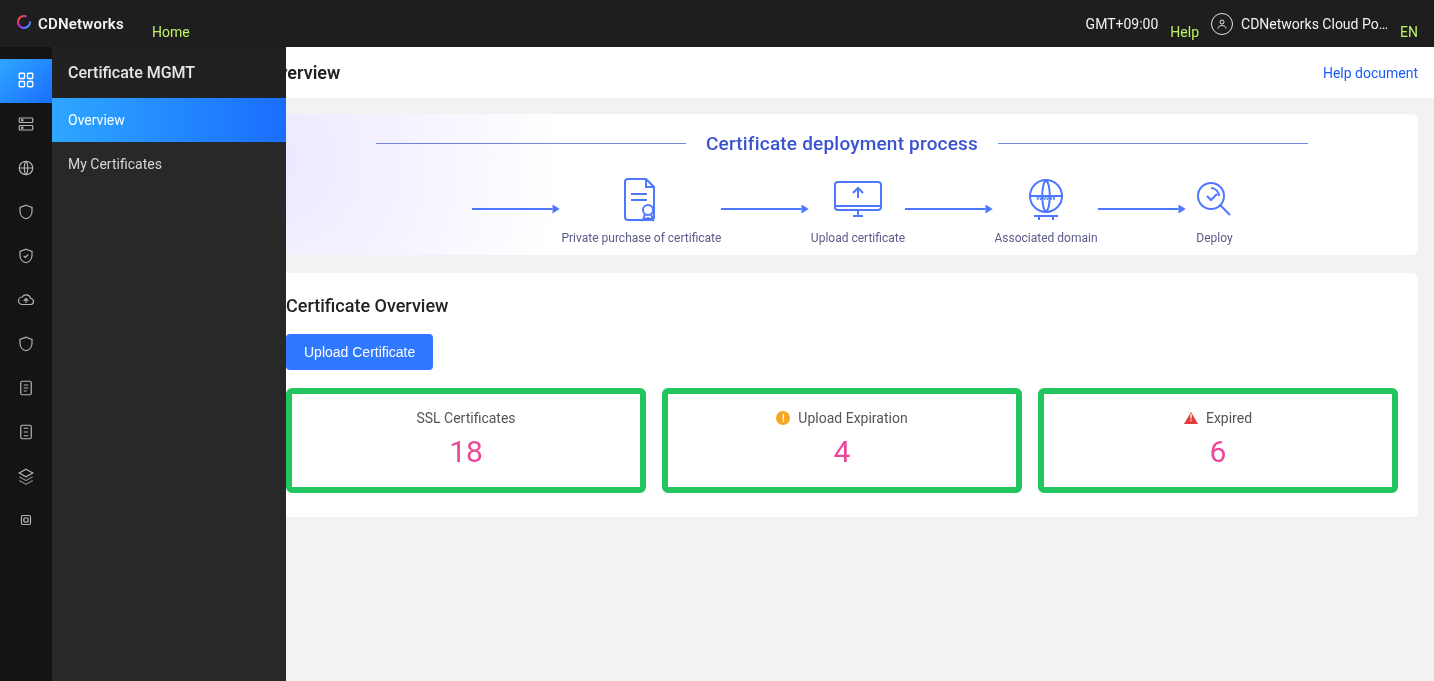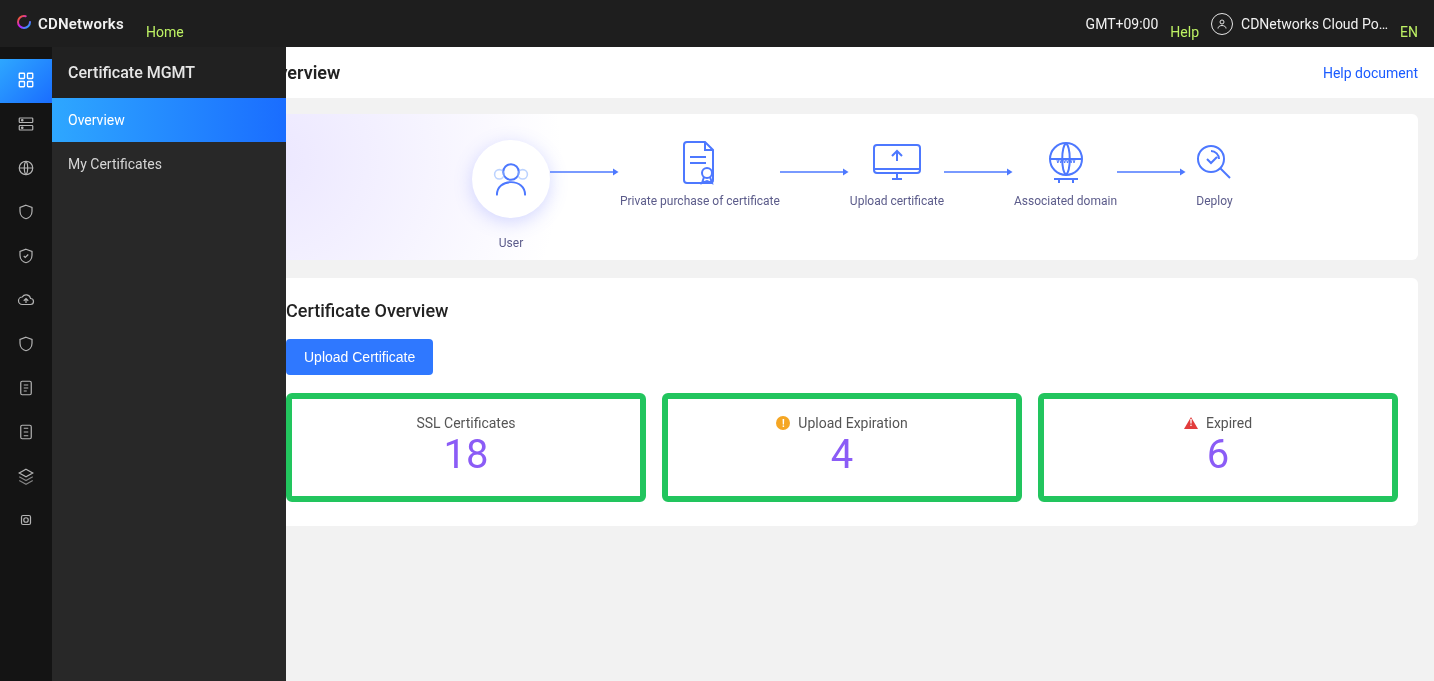--- a/index.html
+++ b/index.html
@@ -17,21 +17,21 @@
       height: 47px;
       background: #1e1e1e;
       display: flex;
       align-items: center;
       padding: 0 16px;
       color: #f2f2f2;
       font-size: 14px;
       position: relative;
       z-index: 20;
     }
-    .topbar-left { display: flex; align-items: center; gap: 22px; }
+    .topbar-left { display: flex; align-items: center; gap: 28px; }
     .brand { display: flex; align-items: center; gap: 6px; font-weight: 600; letter-spacing: .2px; font-size: 15px; }
     .brand-swirl { width: 16px; height: 16px; }
     .top-link { color: #bef264; cursor: pointer; margin-top: 16px; }
     .topbar-right { margin-left: auto; display: flex; align-items: center; gap: 12px; }
     .topbar-right .usercell { display: flex; align-items: center; gap: 8px; max-width: 220px; }
     .avatar-circle {
       width: 22px; height: 22px; border-radius: 50%; border: 1.5px solid #e5e5e5;
       display: flex; align-items: center; justify-content: center;
     }
     .avatar-circle svg { width: 12px; height: 12px; }
@@ -149,21 +149,21 @@
     .upload-btn {
       background:#2f78ff; color:#fff; border:none; border-radius:4px;
       padding:10px 18px; font-size:14px; cursor:pointer; margin-bottom:18px;
     }
     .stats { display:flex; gap:16px; }
     .stat {
       flex:1; border:6px solid #22c55e; border-radius:6px;
       padding:16px 10px 18px; text-align:center;
     }
     .stat-label { font-size:14px; color:#555; display:flex; align-items:center; justify-content:center; gap:8px; }
-    .stat-value { font-size:40px; color:#8b5cf6; }
+    .stat-value { font-size:30px; color:#ec4899; margin-top:8px; }
     .warn-dot { width:14px; height:14px; border-radius:50%; background:#f5a623; color:#fff; font-size:10px; display:inline-flex; align-items:center; justify-content:center; font-weight:700;}
     .err-tri { width:0;height:0;border-left:7px solid transparent;border-right:7px solid transparent;border-bottom:12px solid #e23c3c; position:relative; display:inline-block;}
     .err-tri::after{content:"!";position:absolute;left:-2px;top:1px;width:4px;color:#fff;font-size:9px;font-weight:700;}
   </style>
 </head>
 <body>
 
 <div class="topbar">
   <div class="topbar-left">
     <div class="brand">
@@ -305,33 +305,27 @@
 <div class="main">
   <div class="page-head">
     <div class="page-head-title">Overview</div>
     <div class="help-doc-link">Help document</div>
   </div>
 
   <div class="content">
 
     <div class="banner">
       <div class="banner-inner">
+        <div class="banner-title-row">
+          <div class="line"></div>
+          <div class="banner-title">Certificate deployment process</div>
+          <div class="line"></div>
+        </div>
         <div class="steps">
 
-          <div class="step">
-            <div class="user-bubble">
-              <svg width="50" height="50" viewBox="0 0 64 64" fill="none">
-                <circle cx="32" cy="23" r="10" stroke="#4d78ff" stroke-width="2.5"></circle>
-                <path d="M14 52c0-10 8-16 18-16s18 6 18 16" stroke="#4d78ff" stroke-width="2.5" stroke-linecap="round"></path>
-                <circle cx="17" cy="26" r="6" stroke="#8fb5ff" stroke-width="2" opacity=".6"></circle>
-                <circle cx="47" cy="26" r="6" stroke="#8fb5ff" stroke-width="2" opacity=".6"></circle>
-              </svg>
-            </div>
-            <div class="cap" style="margin-top:8px">User</div>
-          </div>
 
           <div class="arrow">
             <svg viewBox="0 0 100 12">
                 <line x1="0" y1="6" x2="90" y2="6" stroke="#4d78ff" stroke-width="2"></line>
                 <path d="M90 1l8 5-8 5z" fill="#4d78ff"></path>
               </svg>
           </div>
 
           <div class="step">
             <div class="doc-icon">

